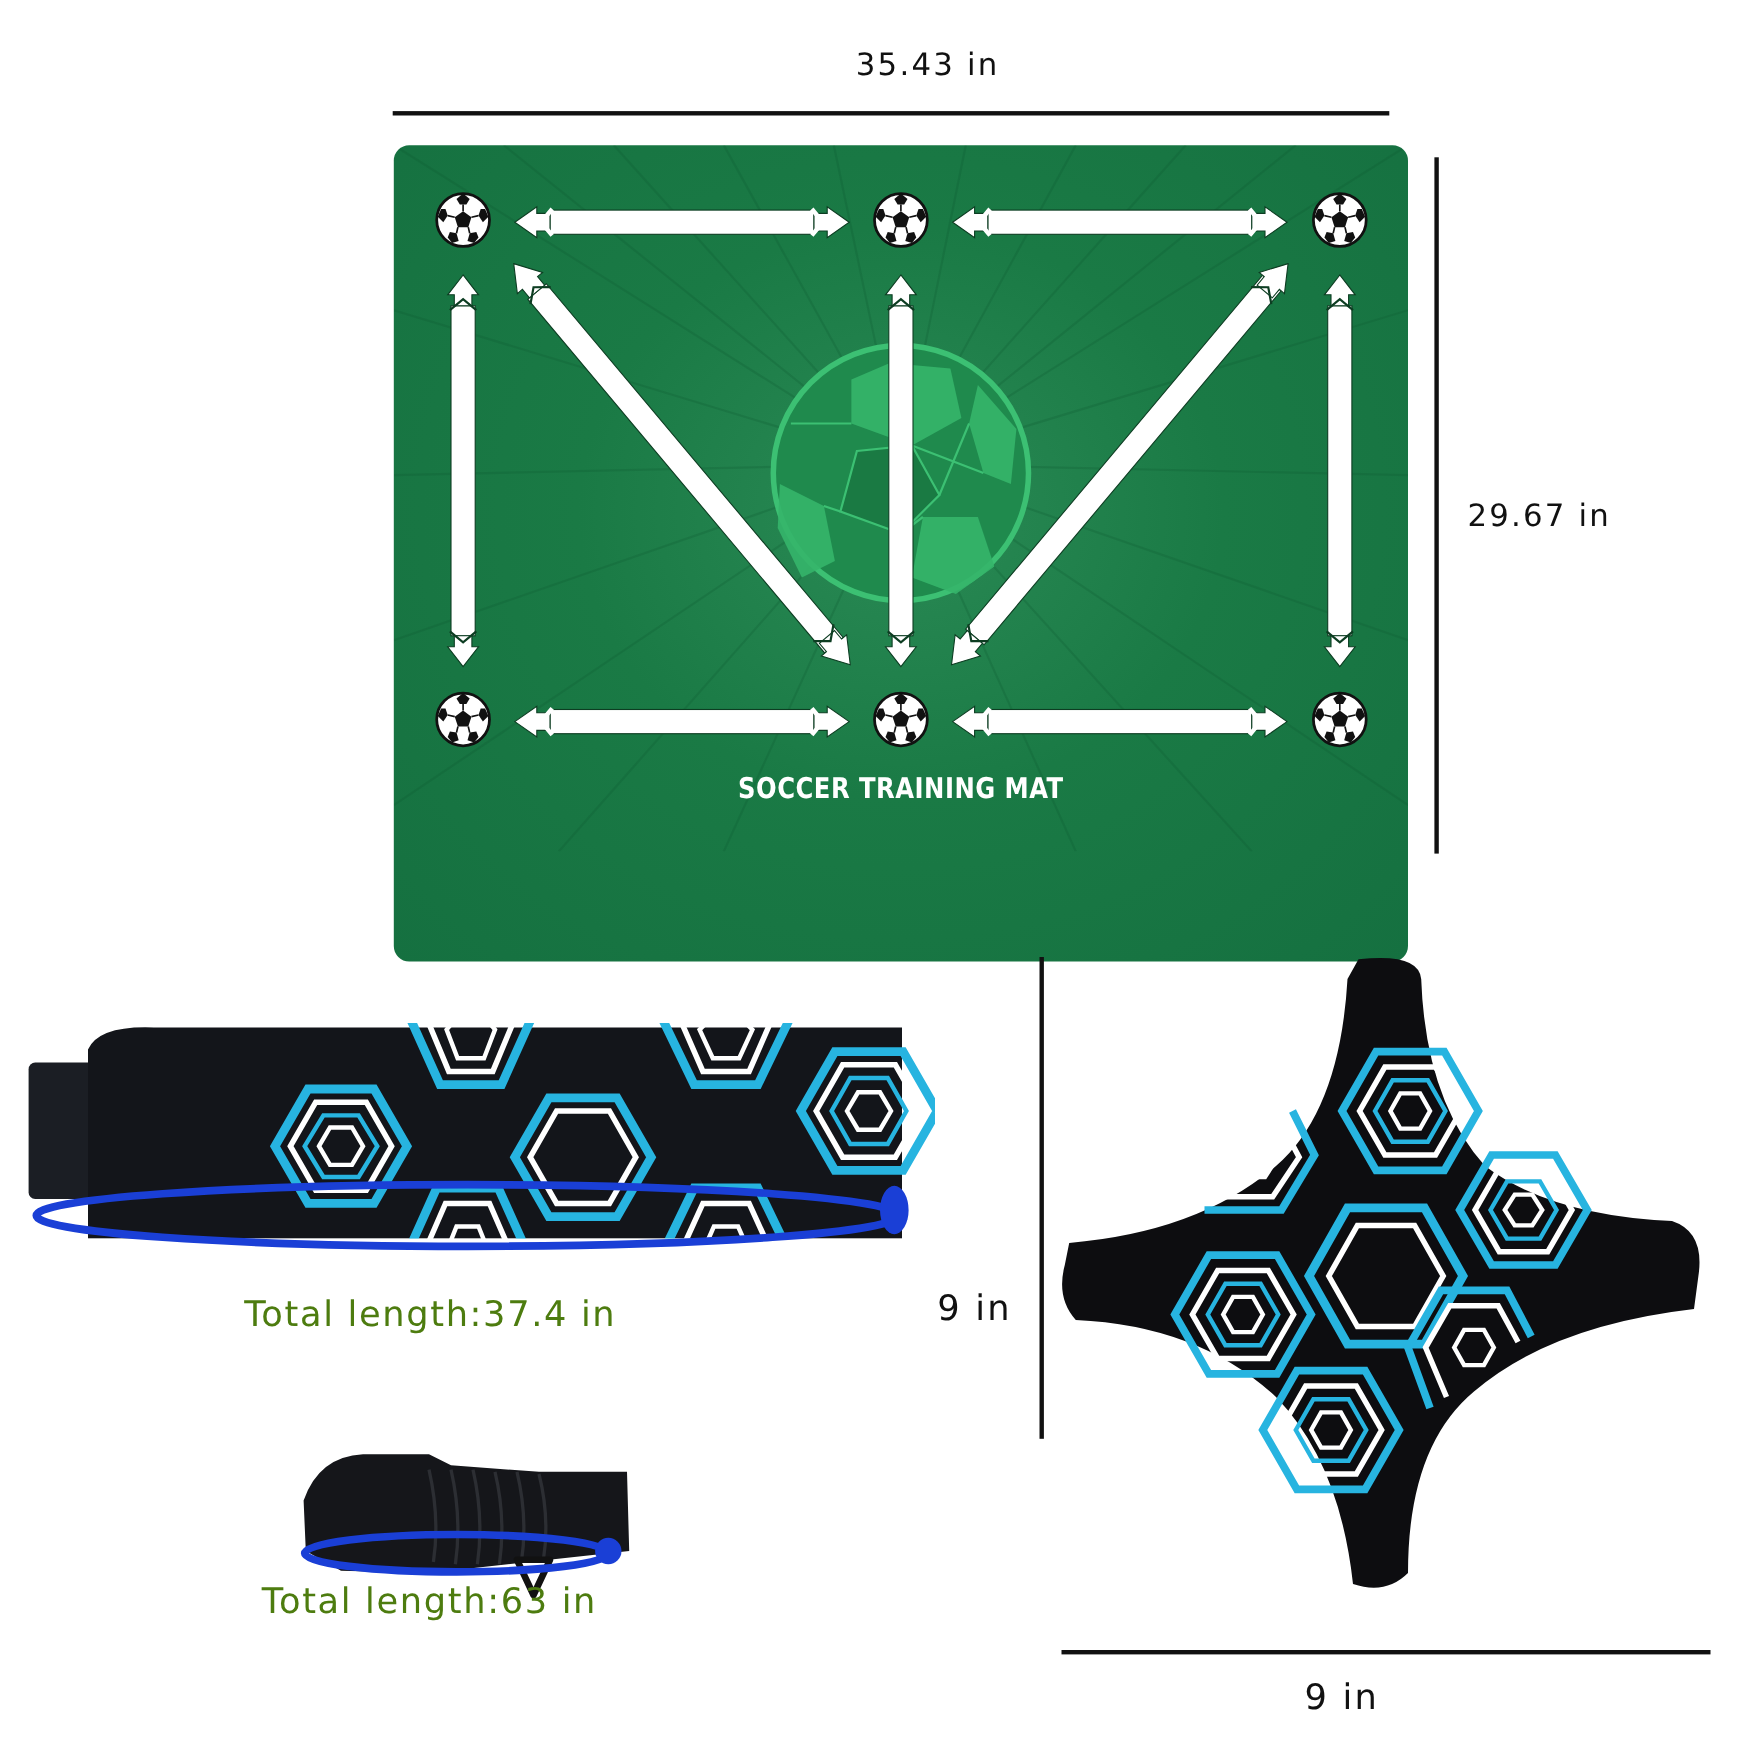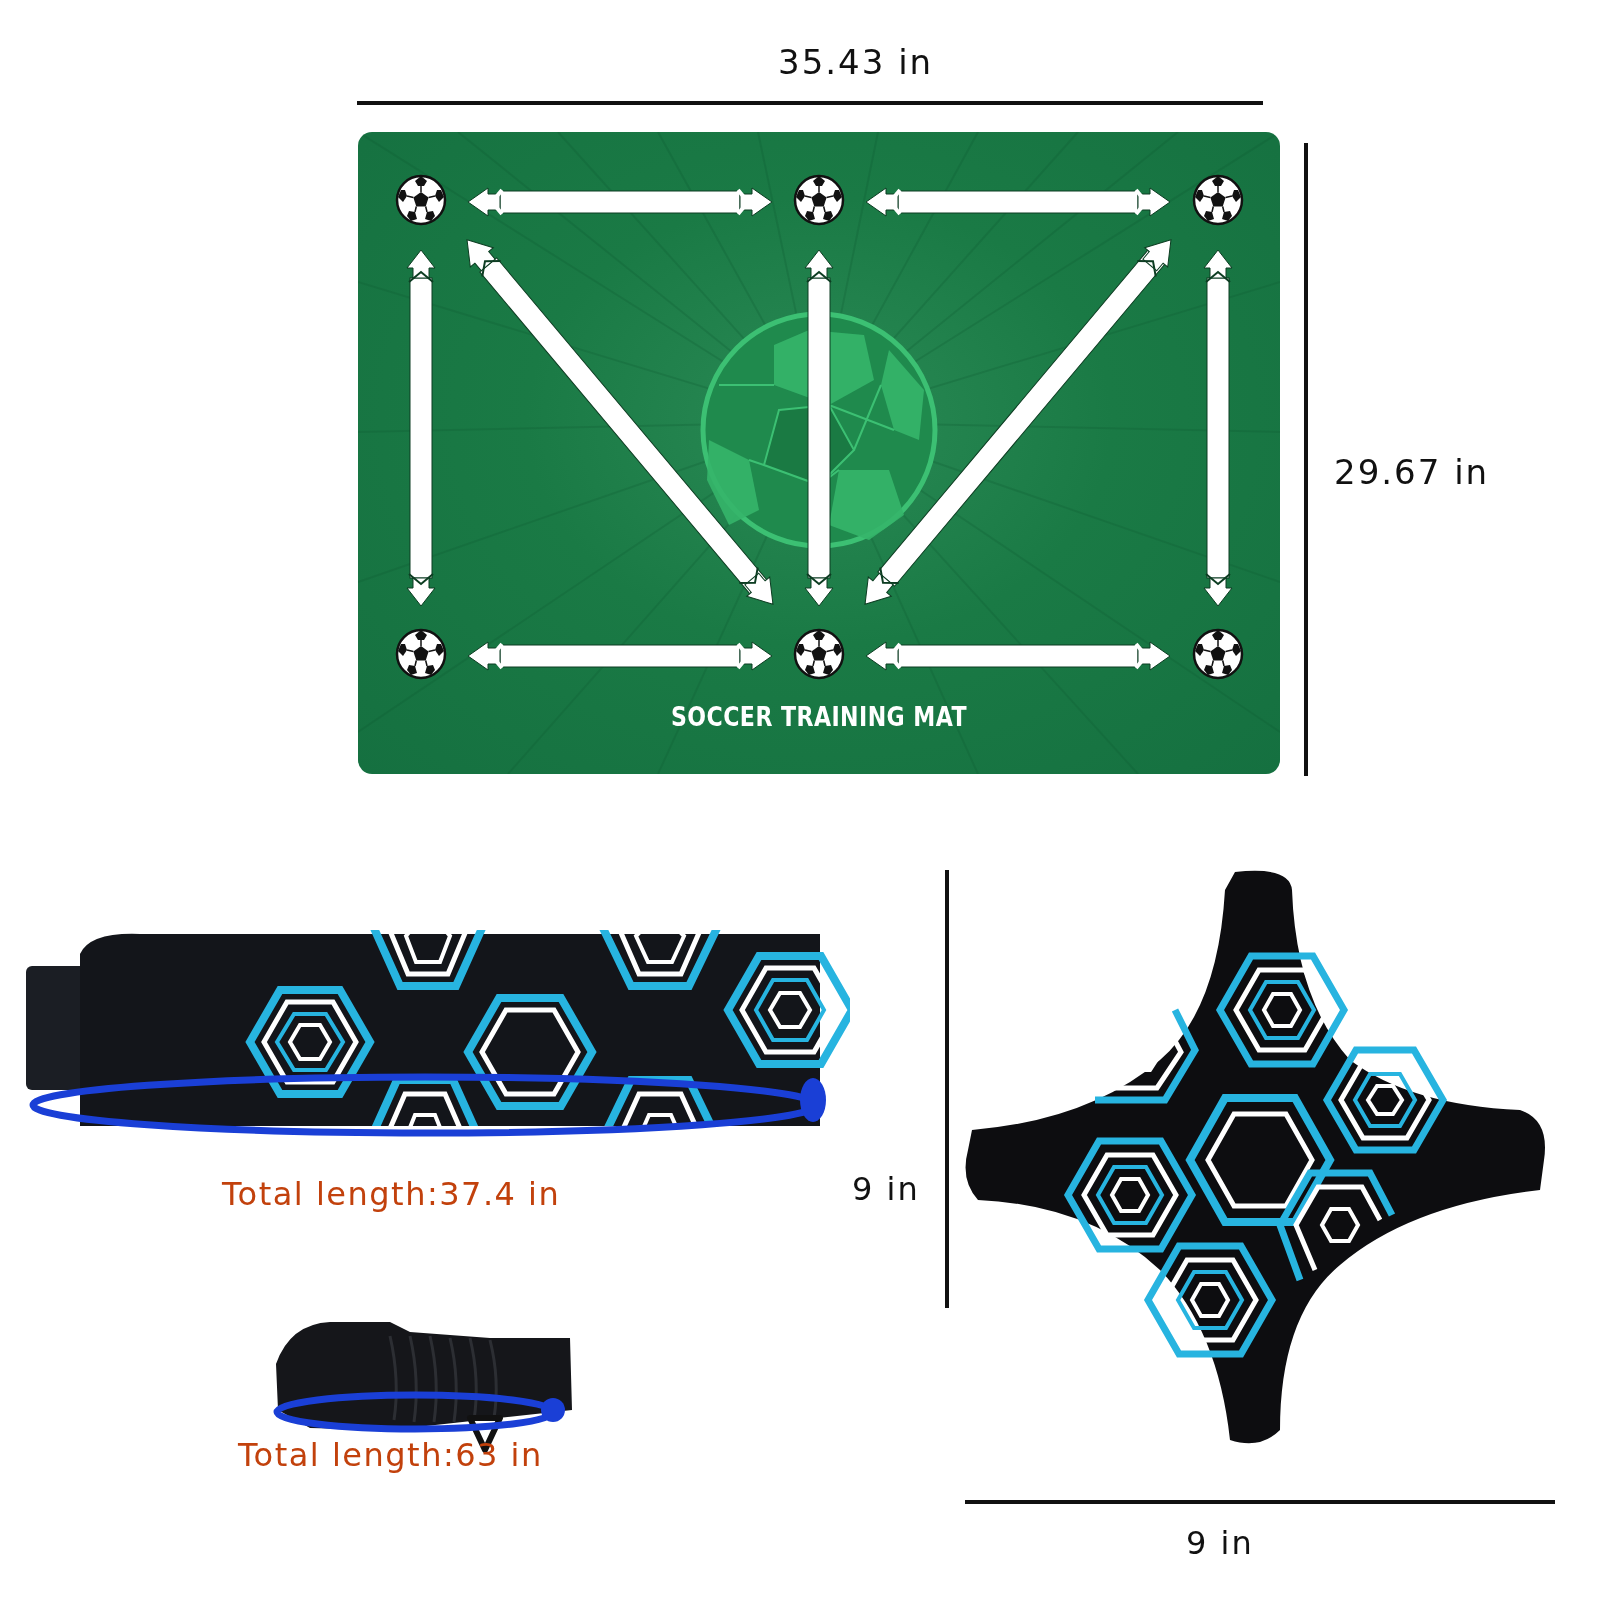--- a/index.html
+++ b/index.html
@@ -1,26 +1,26 @@
 <!DOCTYPE html>
 <html><head>
 <meta charset="utf-8">
 <style>
   html, body { margin: 0; padding: 0; background: #ffffff; }
   body { width: 1600px; height: 1600px; position: relative; overflow: hidden; font-family: "Liberation Sans", sans-serif; }
   .abs { position: absolute; }
-  .dim-label { position: absolute; color: #111; font-family: "DejaVu Sans", sans-serif; font-size: 34px; letter-spacing: 2px; white-space: nowrap; }
+  .dim-label { position: absolute; color: #111; font-family: "DejaVu Sans", sans-serif; font-size: 28px; letter-spacing: 2px; white-space: nowrap; }
   .line-h { position: absolute; height: 4px; background: #111; }
   .line-v { position: absolute; width: 4px; background: #111; }
-  .mat { position: absolute; left: 358px; top: 132px; width: 922px; height: 642px; border-radius: 14px; overflow: hidden;
+  .mat { position: absolute; left: 358px; top: 132px; width: 922px; height: 742px; border-radius: 14px; overflow: hidden;
          background: radial-gradient(ellipse at 50% 45%, #2a8a55 0%, #1a7a45 45%, #157040 100%); }
   .mat-title { position: absolute; left: 0; right: 0; top: 570px; text-align: center; color: #fff; font-family: "DejaVu Sans", sans-serif;
                font-weight: bold; font-size: 26px; transform: scaleX(0.85); letter-spacing: 0.5px; }
   svg { display: block; }
-  .caption { position: absolute; color: #c2410c; font-family: "DejaVu Sans", sans-serif; font-size: 32px; letter-spacing: 1.5px; white-space: nowrap; }
+  .caption { position: absolute; color: #4d7c0f; font-family: "DejaVu Sans", sans-serif; font-size: 32px; letter-spacing: 1.5px; white-space: nowrap; }
 </style>
 </head>
 <body>
 
 <div class="dim-label" style="left:778px; top:42px;">35.43 in</div>
 <div class="line-h" style="left:357px; top:101px; width:906px;"></div>
 <div class="line-v" style="left:1304px; top:143px; height:633px;"></div>
 <div class="dim-label" style="left:1334px; top:452px;">29.67 in</div>
 
 <div class="mat">

